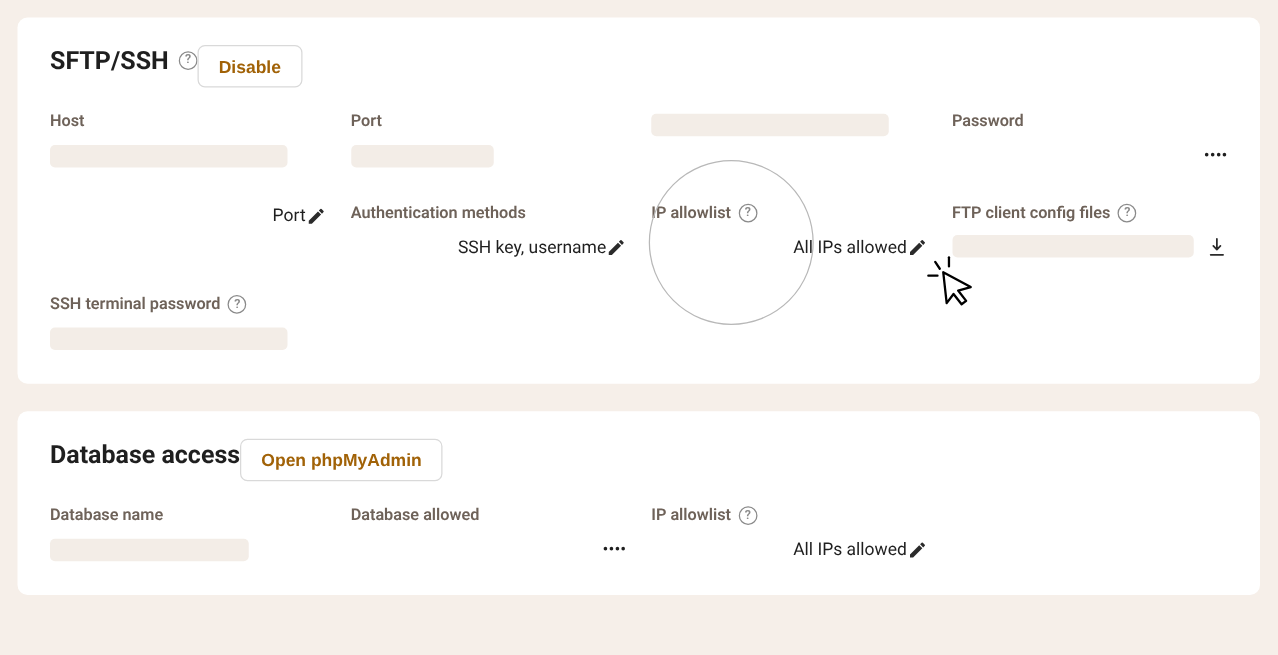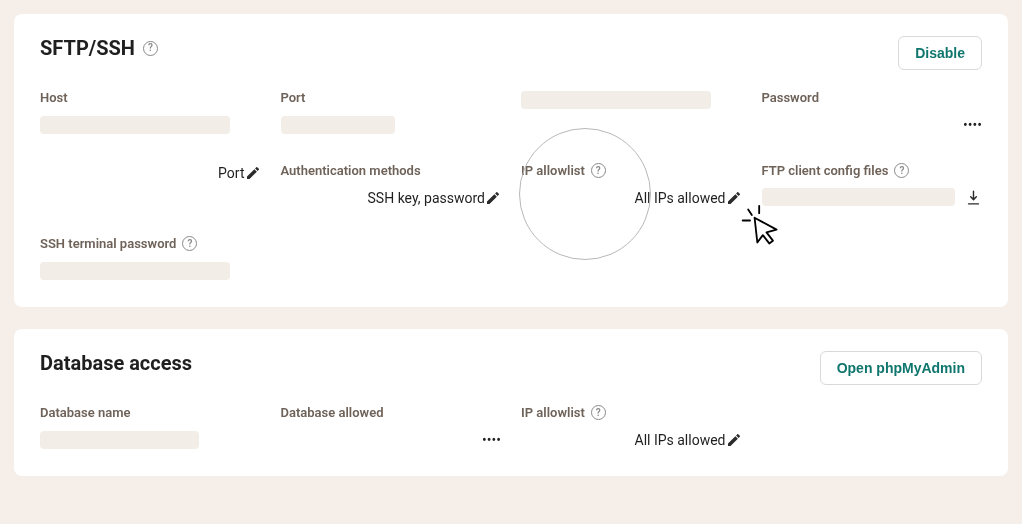--- a/index.html
+++ b/index.html
@@ -13,40 +13,39 @@
   }
   .card {
     background: #ffffff;
     border-radius: 8px;
     padding: 22px 26px 26px 26px;
     margin-bottom: 22px;
     position: relative;
   }
   .card-header {
     display: flex;
-    justify-content: space-between;
     align-items: flex-start;
     margin-bottom: 20px;
   }
   .card-title {
     font-size: 20px;
     font-weight: 700;
     color: #1f1f1f;
     display: flex;
     align-items: center;
     gap: 8px;
   }
   .btn {
     background: #ffffff;
     border: 1px solid #d9d9d9;
     border-radius: 6px;
     padding: 8px 16px;
     font-size: 14px;
     font-weight: 600;
-    color: #0f766e;
+    color: #a16207;
     cursor: pointer;
   }
   .grid {
     display: grid;
     grid-template-columns: 1fr 1fr 1fr 1fr;
     column-gap: 20px;
     row-gap: 28px;
     text-align: right;
   }
   .field-label {
@@ -151,21 +150,21 @@
           <svg width="16" height="16" viewBox="0 0 24 24" fill="none">
               <path d="M3 17.25V21h3.75L17.81 9.94l-3.75-3.75L3 17.25zM20.71 7.04a1 1 0 0 0 0-1.41l-2.34-2.34a1 1 0 0 0-1.41 0l-1.83 1.83 3.75 3.75 1.83-1.83z" fill="currentColor"></path>
             </svg>
         </span>
       </div>
     </div>
 
     <div>
       <div class="field-label">Authentication methods</div>
       <div class="field-value">
-        <span class="text">SSH key, password</span>
+        <span class="text">SSH key, username</span>
         <span class="icon-edit">
           <svg width="16" height="16" viewBox="0 0 24 24" fill="none">
               <path d="M3 17.25V21h3.75L17.81 9.94l-3.75-3.75L3 17.25zM20.71 7.04a1 1 0 0 0 0-1.41l-2.34-2.34a1 1 0 0 0-1.41 0l-1.83 1.83 3.75 3.75 1.83-1.83z" fill="currentColor"></path>
             </svg>
         </span>
       </div>
     </div>
 
     <div>
       <div class="field-label">

